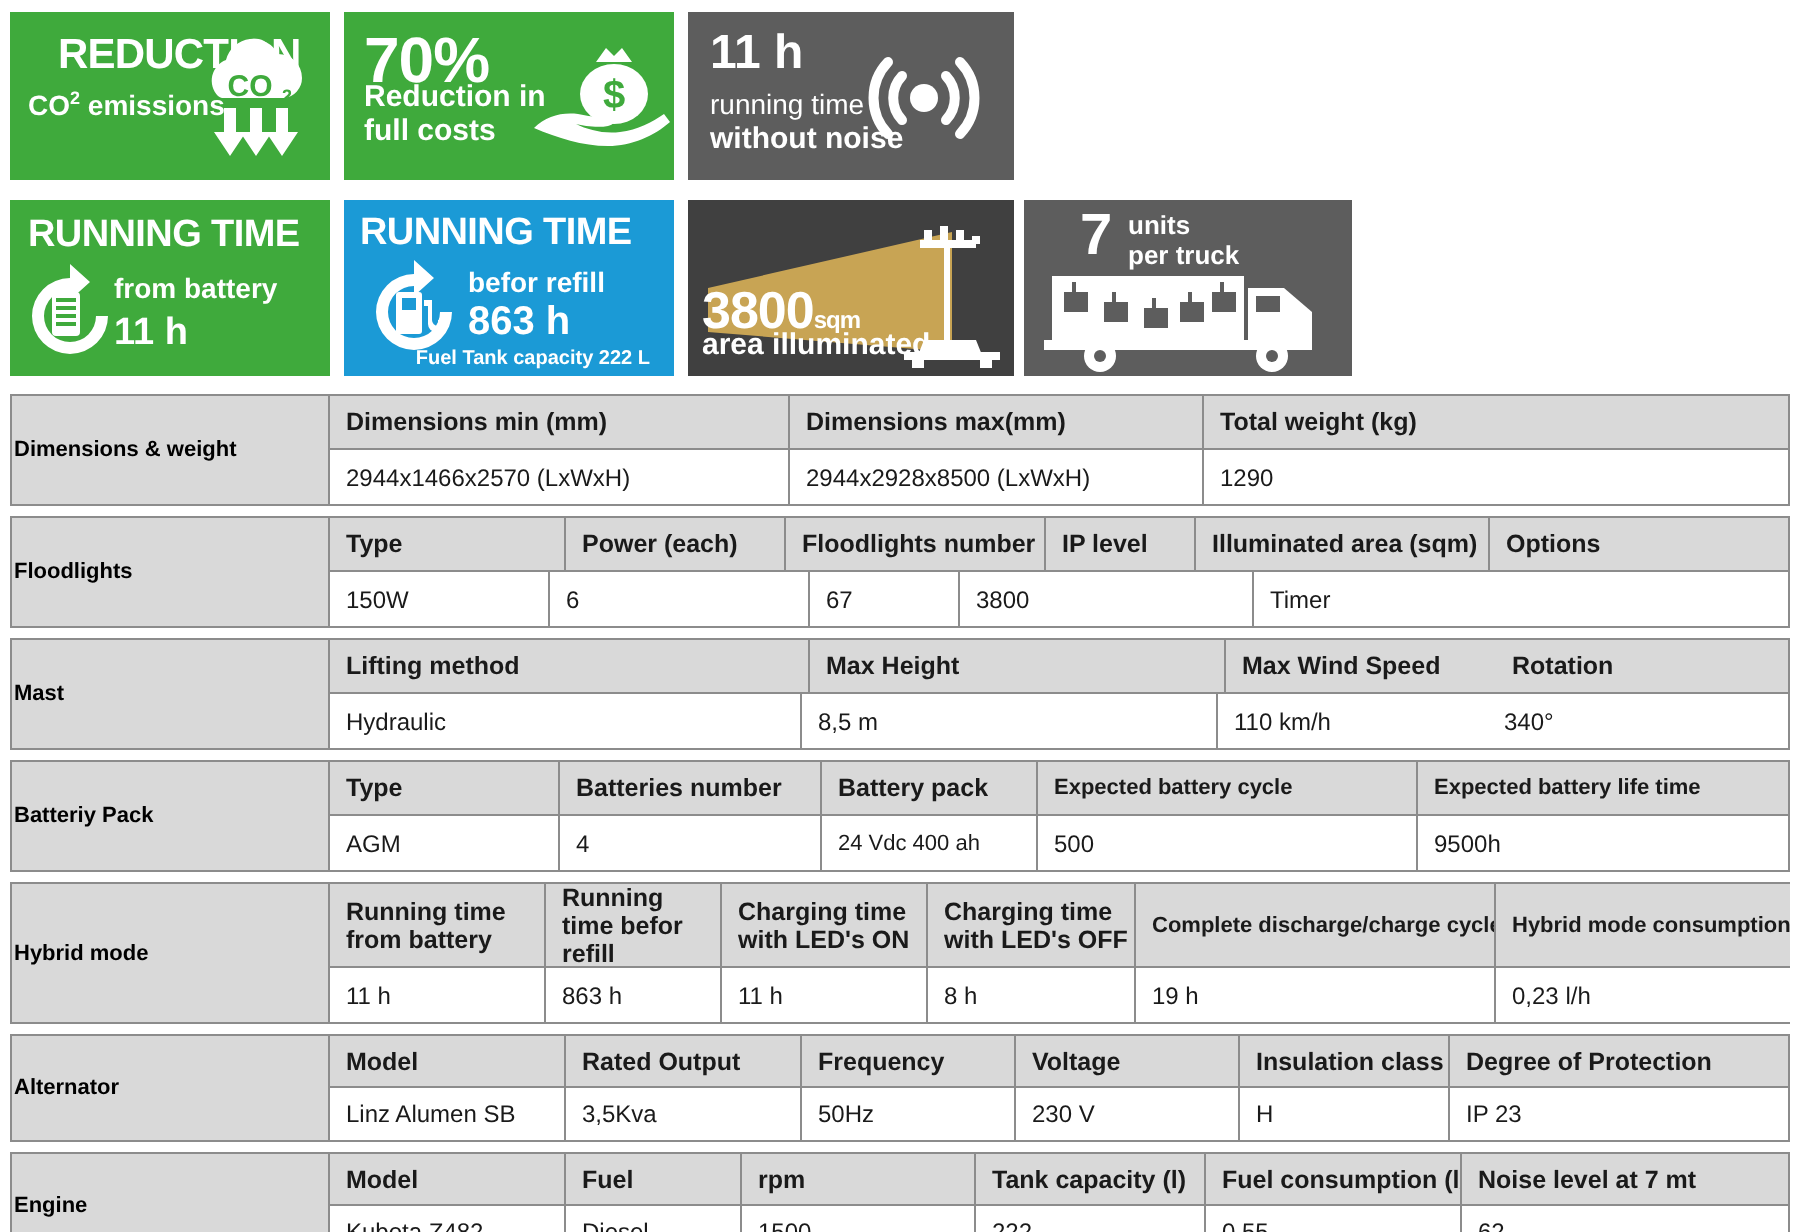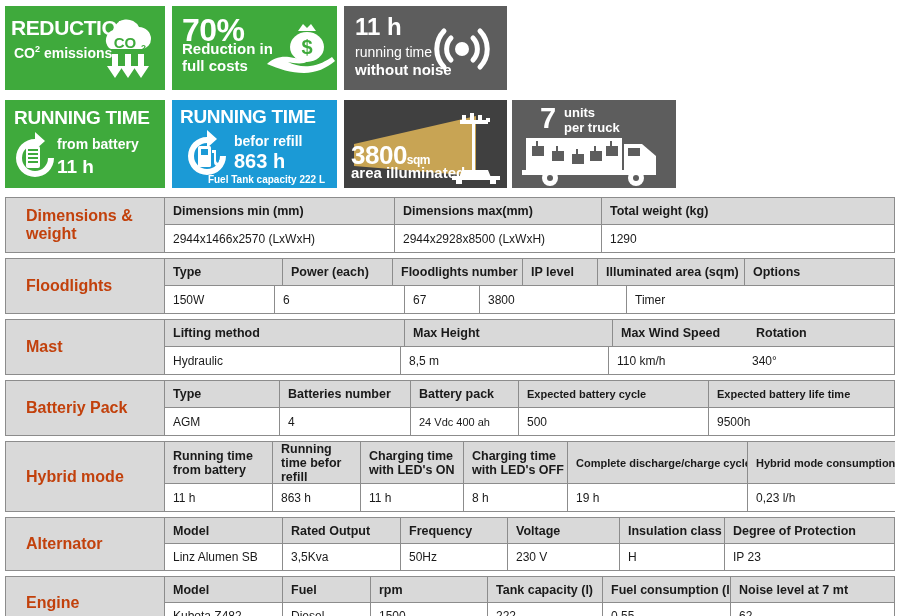--- a/index.html
+++ b/index.html
@@ -24,21 +24,21 @@
   .banner .art{position:absolute;z-index:2;}
 
   .b-green{background:#3faa3c;}
   .b-blue{background:#1b9ad6;}
   .b-gray{background:#5d5d5d;}
   .b-orange{background:#404040;}
 
   
   #banner-co2{left:5px;top:6px;width:160px;height:84px;}
   #banner-co2 .l1{
-    left:6px;top:10px;font-size:21px;font-weight:bold;
+    left:24px;top:10px;font-size:21px;font-weight:bold;
     letter-spacing:-0.4px;font-stretch:condensed;
   }
   #banner-co2 .l2{left:9px;top:38px;font-size:14px;font-weight:bold;}
   #banner-co2 .l2 sup{font-size:9px;}
 
   
   #banner-70{left:172px;top:6px;width:165px;height:84px;}
   #banner-70 .l1{left:10px;top:6px;font-size:32px;font-weight:bold;letter-spacing:-0.5px;}
   #banner-70 .l2{left:10px;top:34px;font-size:15px;font-weight:bold;line-height:17px;}
 
@@ -81,22 +81,22 @@
     margin-bottom:5px;
     background:#ffffff;
     display:flex;
   }
   .rowlabel{
     box-sizing:border-box;
     width:159px;flex:0 0 159px;
     background:#d9d9d9;
     border-right:1px solid #8c8c8c;
     display:flex;align-items:center;
-    padding-left:20px;
-    font-size:16px;font-weight:bold;color:#c2410c;
+    padding-left:1px;
+    font-size:11px;font-weight:bold;color:#000000;
   }
   .rowbody{flex:1 1 auto;display:flex;flex-direction:column;}
   .hrow,.vrow{display:flex;box-sizing:border-box;}
   .hrow{background:#d9d9d9;border-bottom:1px solid #8c8c8c;}
   .vrow{background:#ffffff;}
   .cell{
     box-sizing:border-box;
     padding:5px 0 5px 8px;
     font-size:12px;
     display:flex;align-items:center;

